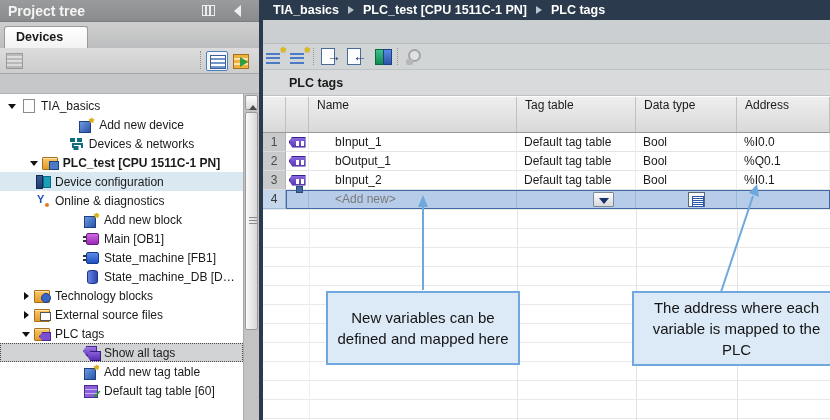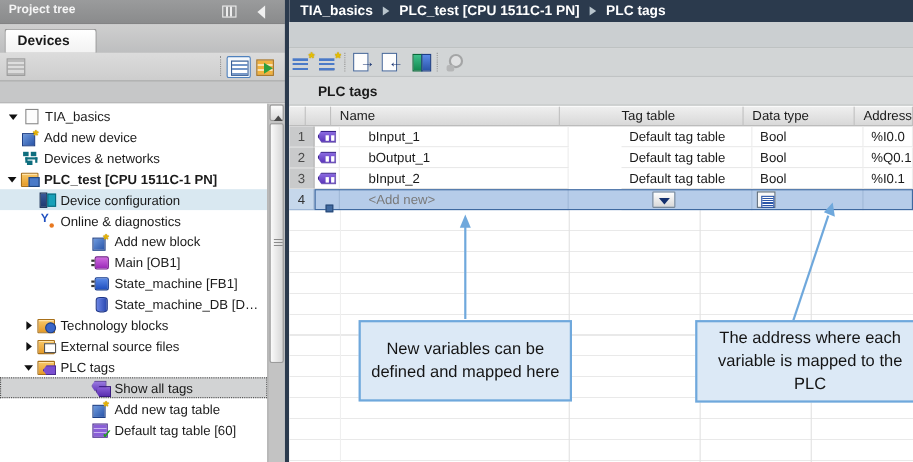--- a/index.html
+++ b/index.html
@@ -4,21 +4,21 @@
 <style>
   * { margin:0; padding:0; box-sizing:border-box; }
   html,body { width:830px; height:420px; overflow:hidden; font-family:"Liberation Sans", sans-serif; }
   .app { position:relative; width:830px; height:420px; background:#c9cacb; font-size:12px; color:#1a1a1a; }
 
   
   .left-pane { position:absolute; left:0; top:0; width:259px; height:420px; background:#c9cacb; }
   .pane-divider { position:absolute; left:259px; top:0; width:4px; height:420px; background:#2b3a4d; }
 
   .pt-header { position:relative; height:22px; background:linear-gradient(#9a9b9c,#8a8b8c); border-bottom:1px solid #7d7d7d; }
-  .pt-title { position:absolute; left:8px; top:3px; color:#f4f4f4; font-weight:bold; font-size:11px; }
+  .pt-title { position:absolute; left:8px; top:3px; color:#f4f4f4; font-weight:bold; font-size:14px; }
   .columns-icon { position:absolute; right:44px; top:5px; width:13px; height:11px; border:1px solid #ededed;
      background:linear-gradient(90deg, transparent 2px, #ededed 2px 4px, transparent 4px 6px, #ededed 6px 8px, transparent 8px); }
   .collapse-icon { position:absolute; right:18px; top:5px; width:0; height:0;
      border:6px solid transparent; border-right:7px solid #f0f0f0; border-left:none; }
 
   .tabstrip { position:relative; height:26px; background:linear-gradient(#cfcfcf,#bdbebf); }
   .tab-devices { position:absolute; left:4px; bottom:0; width:84px; height:22px; background:linear-gradient(#ffffff,#f2f2f2);
      border:1px solid #9a9a9a; border-bottom:none; border-radius:3px 3px 0 0; text-align:left; }
   .tab-devices span { display:block; margin:3px 0 0 11px; font-weight:bold; font-size:12.5px; }
 
@@ -34,21 +34,21 @@
   .open-editor-ic { left:232px; }
   .open-editor-ic::before { content:""; position:absolute; left:1px; top:3px; width:14px; height:13px; border:1px solid #a8701a;
      background:repeating-linear-gradient(#f0b23e 0 3px, #fbe1ae 3px 5px); }
   .open-editor-ic::after { content:""; position:absolute; right:0px; top:6px; width:0; height:0;
      border:5px solid transparent; border-left:8px solid #2e9e3e; }
 
   .subband { height:20px; background:#c6c7c8; border-bottom:1px solid #b2b2b2; }
 
   .tree { position:relative; height:326px; background:#ffffff; padding-top:2px; overflow:hidden; }
   .trow { position:relative; height:19px; display:flex; align-items:center; width:243px; cursor:default; }
-  .lvl0 { padding-left:6px; } .lvl1 { padding-left:5px; } .lvl2 { padding-left:20px; } .lvl3 { padding-left:69px; }
+  .lvl0 { padding-left:6px; } .lvl1 { padding-left:5px;justify-content:center; } .lvl2 { padding-left:20px; } .lvl3 { padding-left:69px; }
   .trow.bold .tlabel { font-weight:bold; }
   .trow.hl-open { background:#d9e8f1; }
   .trow.hl-sel { background:#d2d3d4; outline:1px dotted #4a4a4a; outline-offset:-1px; }
   .exp { width:14px; height:14px; position:relative; flex:0 0 14px; }
   .exp.open::before { content:""; position:absolute; left:2px; top:5px; border:4px solid transparent; border-top:5px solid #111; }
   .exp.closed::before { content:""; position:absolute; left:4px; top:3px; border:4px solid transparent; border-left:5px solid #111; }
   .ticon { position:relative; width:17px; height:15px; flex:0 0 17px; margin-right:4px; }
   .tlabel { white-space:nowrap; }
 
   
@@ -141,25 +141,25 @@
 
   
   .table-area { position:absolute; left:0; top:97px; right:0; bottom:0; background:#fff; }
   .grid-bg { position:absolute; left:0; right:0; top:94px; bottom:0;
      background:repeating-linear-gradient(#ffffff 0 18px, #e9e9e9 18px 19px); }
   .numstrip { position:absolute; left:0; width:23px; top:94px; bottom:0; border-right:1px solid #b5b5b5;
      background:repeating-linear-gradient(#c9cacb 0 18px, #e6e6e6 18px 19px); }
   .vline { position:absolute; top:94px; bottom:0; width:1px; background:#e2e2e2; }
   .vl1 { left:254px; } .vl2 { left:373px; } .vl3 { left:474px; } .vl0 { left:46px; background:#efefef; }
 
-  .thead { position:relative; display:flex; height:18px; background:linear-gradient(#efefef,#d8d8d8);
-     border-bottom:1px solid #9a9a9a;justify-content:flex-end; }
+  .thead { position:relative; display:flex; height:36px; background:linear-gradient(#efefef,#d8d8d8);
+     border-bottom:1px solid #9a9a9a; }
   .thead .c { border-right:1px solid #c0c0c0; font-size:12px; color:#1a1a1a; line-height:17px; padding-left:8px; }
   .c0 { width:23px; flex:0 0 23px; } .c1 { width:23px; flex:0 0 23px; }
-  .c2 { width:208px; flex:0 0 208px; } .c3 { width:119px; flex:0 0 119px;margin-left:48px; }
+  .c2 { width:208px; flex:0 0 208px; } .c3 { width:119px; flex:0 0 119px; }
   .c4 { width:101px; flex:0 0 101px; } .c5 { flex:1 1 auto; }
   .thead .c0, .thead .c1 { padding-left:0; }
 
   .trx { position:relative; display:flex; height:19px; background:#fff; }
   .trx .c { border-right:1px solid #ececec; border-bottom:1px solid #e4e4e4; line-height:18px; padding-left:7px;
      white-space:nowrap; overflow:hidden; }
   .trx .c0 { padding-left:0; text-align:center; background:#c9cacb; border-right:1px solid #b5b5b5; border-bottom:1px solid #dcdcdc; color:#4a4a4a; }
   .trx .c1 { padding:0; display:flex; align-items:center; justify-content:center; }
   .trx .c2 { padding-left:26px; }
   .tagmini { position:relative; width:17px; height:11px; background:linear-gradient(#8a6ae0,#5a35b8); border:1px solid #38208a;

